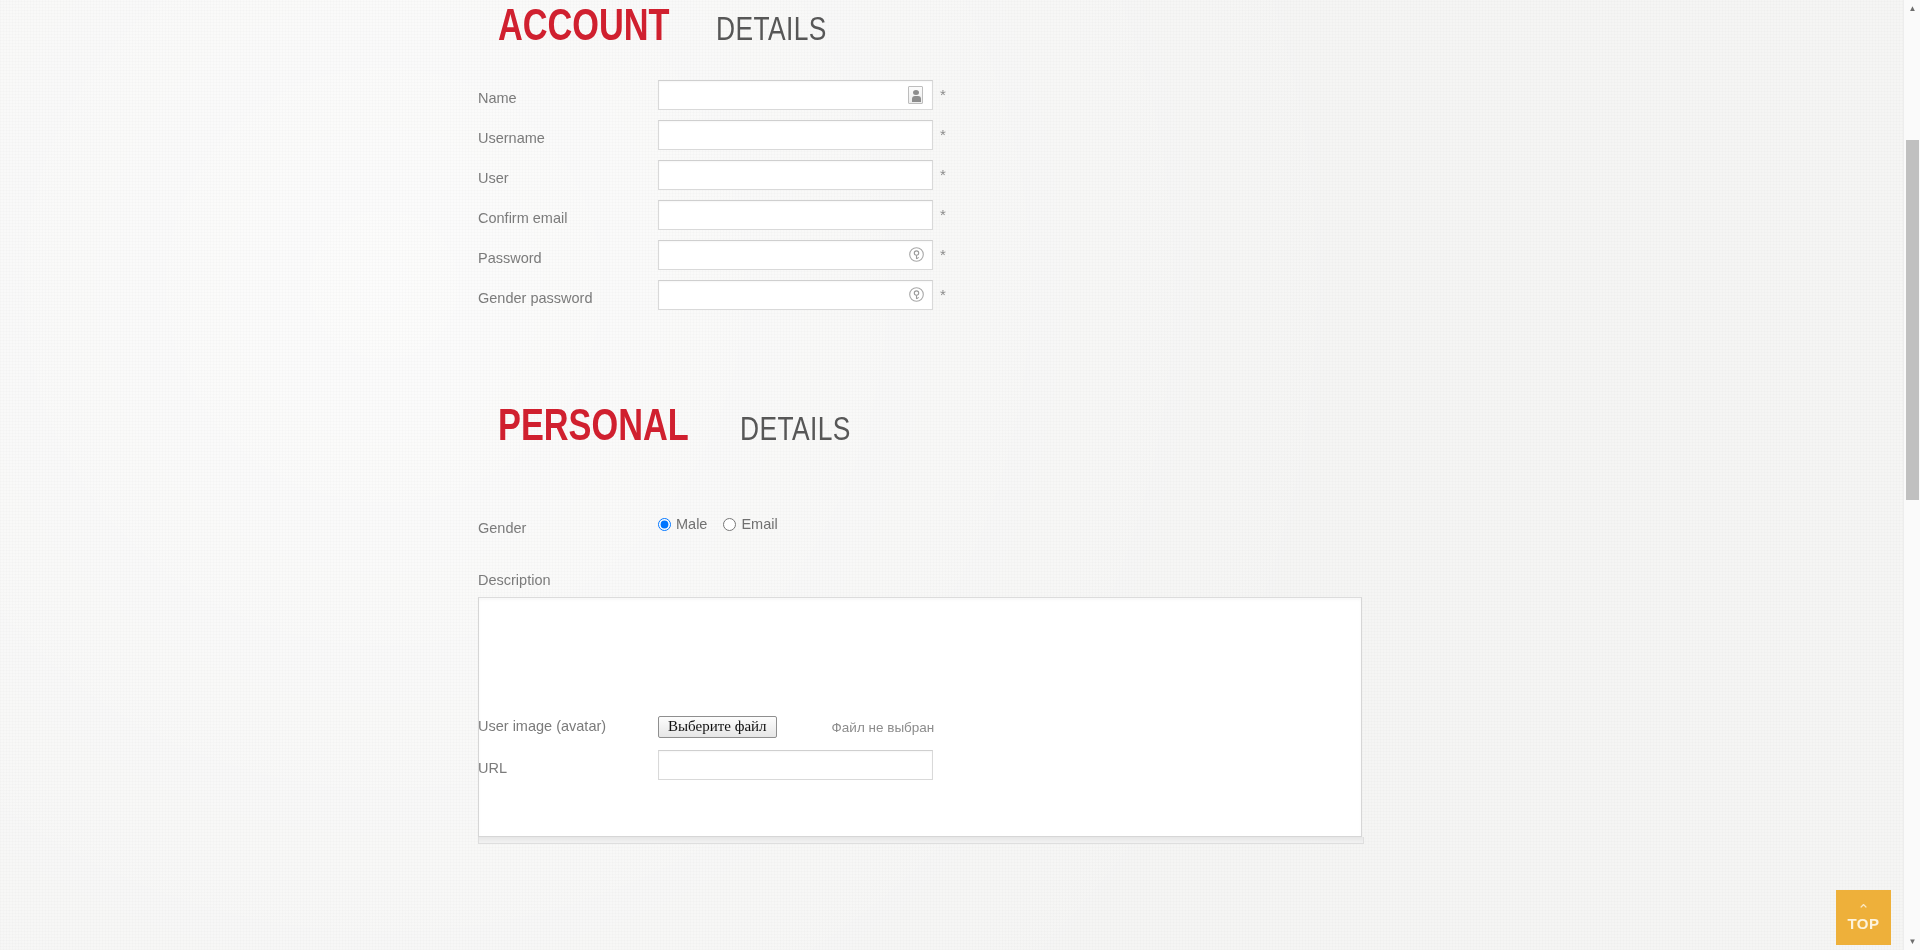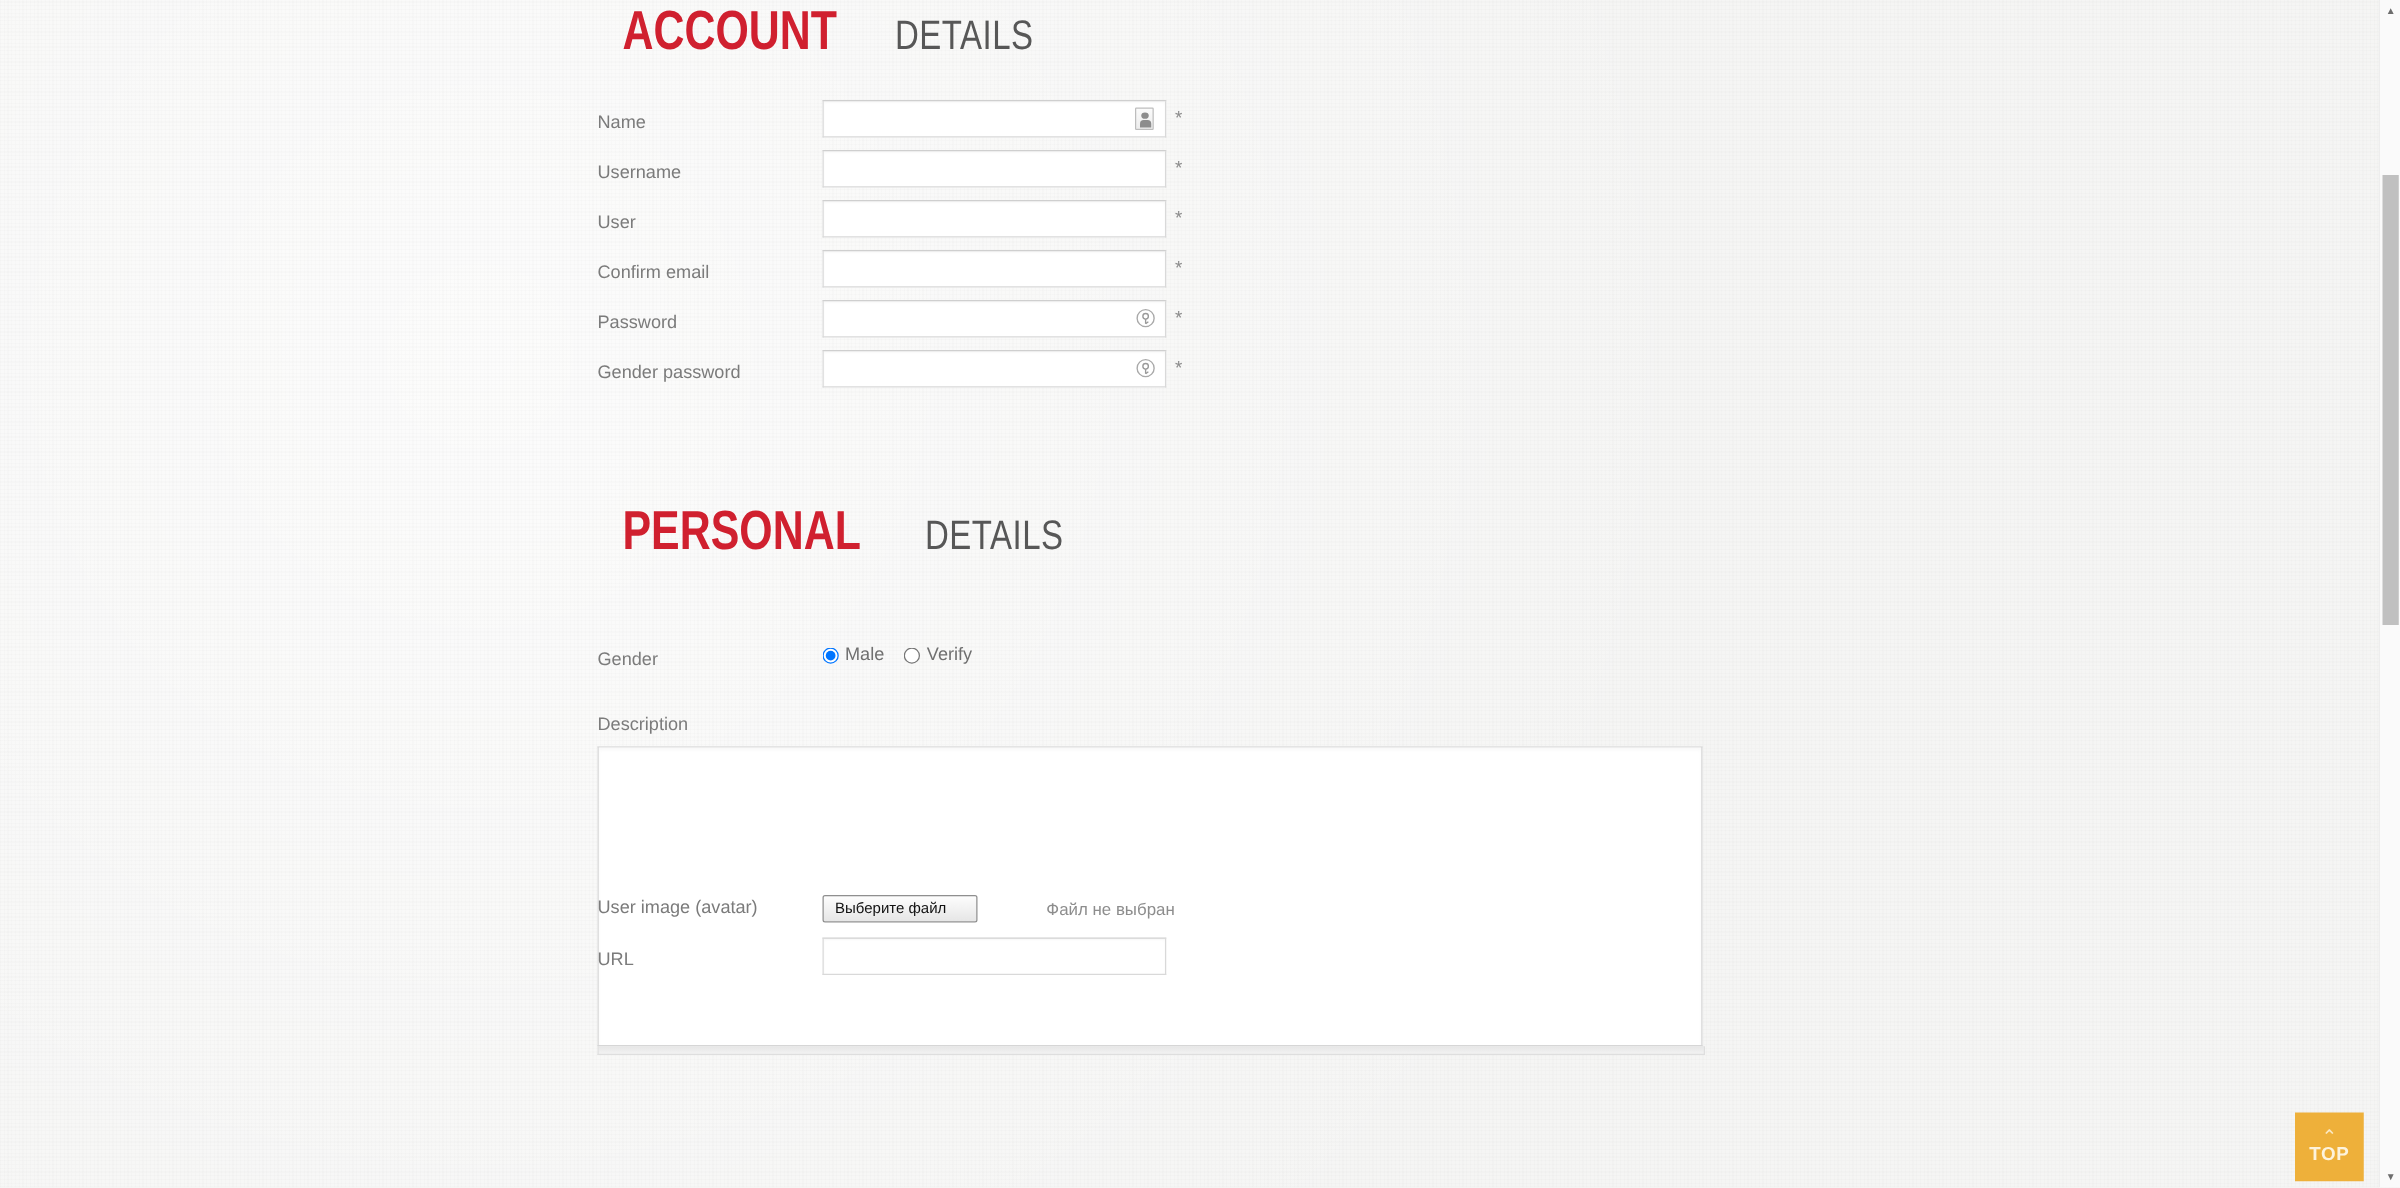--- a/index.html
+++ b/index.html
@@ -224,27 +224,27 @@
   .file-row {
     position: absolute;
     left: 658px;
     top: 8px;
     display: flex;
     align-items: center;
     gap: 7px;
     white-space: nowrap;
   }
   .file-btn {
-    font-family: Liberation Sans, sans-serif;
-    font-size: 12px;
+    font-family: Liberation Serif, serif;
+    font-size: 15px;
     color: #111;
     background: linear-gradient(#fdfdfd, #e6e6e6);
     border: 1px solid #8f8f8f;
     border-radius: 2px;
-    padding: 2px 24px 3px 9px;
+    padding: 2px 9px 3px 9px;
     line-height: 15px;
     cursor: pointer;
   }
   .file-status {
     font-size: 13.5px;
     color: #8d8d8d;
     margin-left: 48px;
   }
 
   
@@ -406,21 +406,21 @@
 
     <div class="form-row" id="row-gender" style="top:510px;">
       <div class="f-label">Gender</div>
       <div class="radio-group">
         <label>
           <input type="radio" name="gender" checked="" style="">
           <span>Male</span>
         </label>
         <label>
           <input type="radio" name="gender" style="">
-          <span>Verify</span>
+          <span>Email</span>
         </label>
       </div>
     </div>
 
     <div class="form-row" id="row-description" style="top:558px;">
       <div class="f-label">Description</div>
     </div>
     <textarea class="big-textarea" placeholder="" style=""></textarea>
     <div class="ta-shadow"></div>
 

